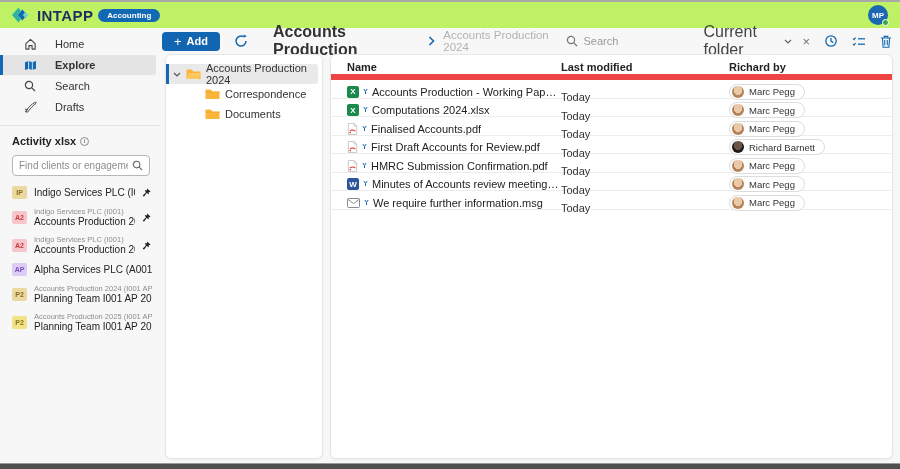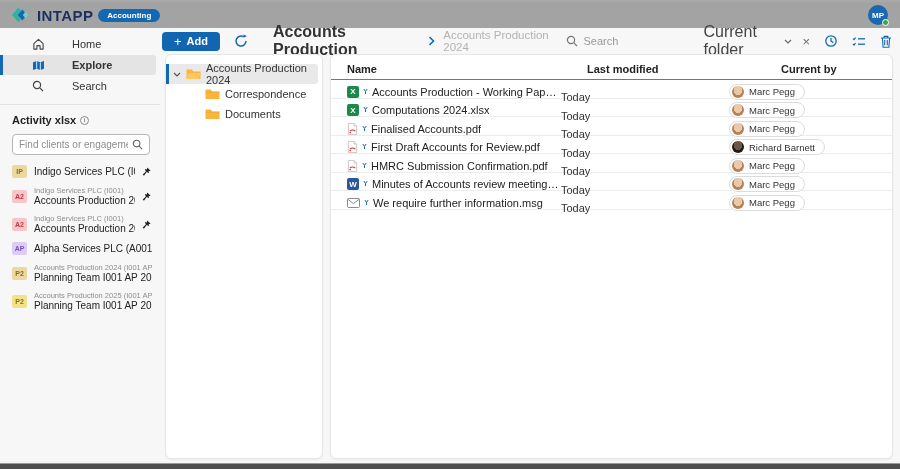--- a/index.html
+++ b/index.html
@@ -2,36 +2,36 @@
 <html><head>
 <meta charset="utf-8">
 <style>
   * { box-sizing: border-box; margin: 0; padding: 0; }
   html,body { width: 900px; height: 469px; }
   body { font-family: "Liberation Sans", sans-serif; background:#fff; position:relative; overflow:hidden; color:#333; }
 
   .top-edge { position:absolute; top:0; left:0; right:0; height:2px; background:#a8a8a8; }
 
   
-  .app-header { position:absolute; top:2px; left:0; right:0; height:26px; background:#a3a3a3;
+  .app-header { position:absolute; top:2px; left:0; right:0; height:26px; background:#bef264;
     display:flex; align-items:center; justify-content:space-between; padding:0 12px 0 10px; }
   .brand { display:flex; align-items:center; gap:5px; }
   .brand-name { font-size:15px; font-weight:800; color:#1c2f5e; letter-spacing:.4px; }
   .brand-badge { background:#1268b3; color:#fff; font-size:8px; font-weight:700; padding:2px 9px; border-radius:9px; }
   .user-avatar { width:20px; height:20px; border-radius:50%; background:#1b67b2; color:#fff; font-size:8px; font-weight:700;
     display:flex; align-items:center; justify-content:center; position:relative; cursor:pointer; }
   .status-dot { position:absolute; right:-1px; bottom:-1px; width:7px; height:7px; border-radius:50%; background:#35a843; border:1px solid #fff; }
 
   
   .app-body { position:absolute; top:28px; left:0; right:0; bottom:6px; background:#f7f7f7; }
   .bottom-strip { position:absolute; left:0; right:0; bottom:0; height:6px; background:#4f4f4f; border-top:1px solid #9a9a9a; }
 
   
   .sidebar { position:absolute; left:0; top:0; bottom:0; width:160px; padding-top:5px; }
-  .nav-item { display:flex; align-items:center; gap:27px; height:20px; padding-left:28px; font-size:11px; color:#333;
+  .nav-item { display:flex; align-items:center; gap:18px; height:20px; padding-left:20px; font-size:11px; color:#333;
     cursor:pointer; border-left:3px solid transparent; margin:1px 4px 1px 0; }
   .nav-item.selected { background:#e4e4e4; border-left-color:#1268b3; border-radius:0 3px 3px 0; font-weight:600; }
   .nav-item .nicon { width:14px; display:flex; justify-content:center; }
   .side-divider { border:none; border-top:1px solid #e3e3e3; margin:8px 0 9px 0; }
   .feed-head { display:flex; align-items:center; gap:4px; padding-left:12px; font-size:11px; font-weight:700; color:#222; }
   .info-icon { width:9px; height:9px; border:1px solid #8a8a8a; border-radius:50%; color:#8a8a8a; font-size:6px;
     display:inline-flex; align-items:center; justify-content:center; font-family:"Liberation Serif", serif; }
   .feed-search { margin:8px 10px 6px 12px; height:21px; border:1px solid #b6b6b6; border-radius:4px; background:#fff;
     display:flex; align-items:center; padding:0 6px; gap:4px; }
   .feed-search input { border:none; outline:none; flex:1; font-size:10px; color:#333; min-width:0; font-family:inherit; background:transparent; }
@@ -73,21 +73,21 @@
   
   .tree-row { display:flex; align-items:center; gap:5px; height:20px; font-size:11px; color:#333; cursor:pointer;
     border-left:3px solid transparent; padding-left:4px; margin-right:4px; }
   .tree-row.selected { background:#e9e9e9; border-left-color:#1268b3; border-radius:0 3px 3px 0; }
   .tree-child { padding-left:36px; }
   .caret { display:flex; width:9px; }
   .ficon { display:flex; flex:none; }
 
   
   .tgrid { display:grid; grid-template-columns:214px 168px 1fr; align-items:center; padding:0 10px 0 16px; }
-  .thead { height:21px; font-size:11px; font-weight:700; color:#222; border-bottom:1px solid #ef4444;gap:26px; }
+  .thead { height:21px; font-size:11px; font-weight:700; color:#222; border-bottom:6px solid #ef4444; }
   .trow { height:18.5px; font-size:11px; border-bottom:1px solid #ededed; cursor:pointer; }
   .cell-name { display:flex; align-items:center; gap:4px; min-width:0; }
   .fic { width:12px; height:12px; border-radius:2px; color:#fff; font-size:8px; font-weight:700;
     display:inline-flex; align-items:center; justify-content:center; flex:none; }
   .fic.excel { background:#1a8a4a; }
   .fic.word { background:#2b579a; }
   .lbadge { display:flex; align-self:flex-start; margin-top:2px; flex:none; }
   .fname { color:#222; white-space:nowrap; overflow:hidden; text-overflow:ellipsis; }
   .cell-mod { color:#333;margin-top:11px; }
   .pill { display:inline-flex; align-items:center; gap:5px; border:1px solid #dcdcdc; border-radius:10px;
@@ -142,20 +142,29 @@
       </div>
       <div class="nav-item">
         <span class="nicon">
           <svg width="12" height="12" viewBox="0 0 12 12">
               <circle cx="5" cy="5" r="3.6" fill="none" stroke="#444" stroke-width="1.2"></circle>
               <line x1="7.8" y1="7.8" x2="11" y2="11" stroke="#444" stroke-width="1.2"></line>
             </svg>
         </span>
         <span>Search</span>
       </div>
+      <div class="nav-item">
+        <span class="nicon">
+          <svg width="13" height="12" viewBox="0 0 14 13">
+              <path d="M2 12 C4 7.5 7.5 3.5 12.5 1.2 L13.3 2.2 C9.5 5.2 6.3 8.5 4 12 Z" fill="none" stroke="#444" stroke-width="1"></path>
+              <path d="M1 9 H4.2 M1 11 H3" stroke="#444" stroke-width="1"></path>
+            </svg>
+        </span>
+        <span>Drafts</span>
+      </div>
 
       <hr class="side-divider">
 
       <div class="feed-head">
         <span>Activity xlsx</span>
         <span class="info-icon">i</span>
       </div>
 
       <div class="feed-search">
         <input type="text" placeholder="Find clients or engagements" style="">
@@ -325,21 +334,21 @@
               </svg>
           </span>
           <span>Documents</span>
         </div>
       </div>
 
       <div class="card files-card">
         <div class="tgrid thead">
           <div>Name</div>
           <div>Last modified</div>
-          <div>Current by</div>
+          <div>Richard by</div>
         </div>
 
         <div class="tgrid trow">
           <div class="cell-name">
             <span class="fic excel">X</span>
             <span class="lbadge">
                 <svg width="5" height="7" viewBox="0 0 6 8">
                   <path d="M1 1 L3 4 L5 1 M3 4 L3 7" fill="none" stroke="#1268b3" stroke-width="1.2"></path>
                 </svg>
               </span>

